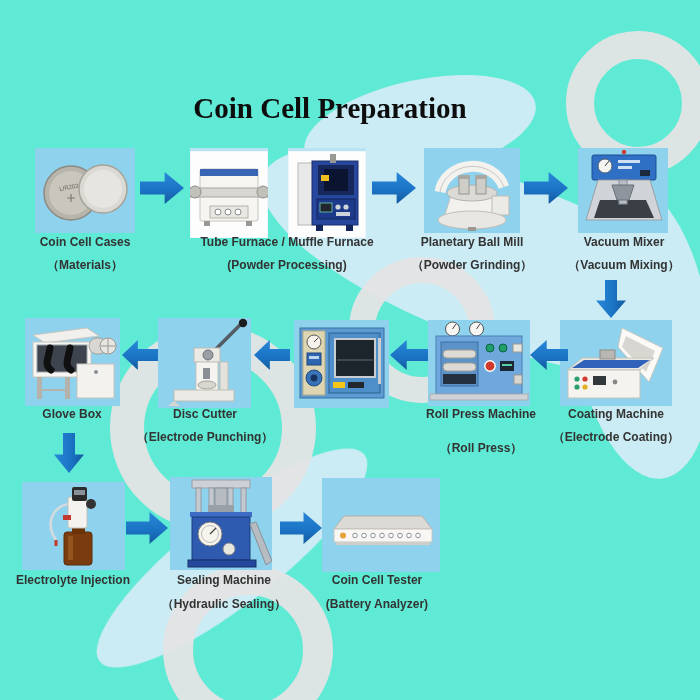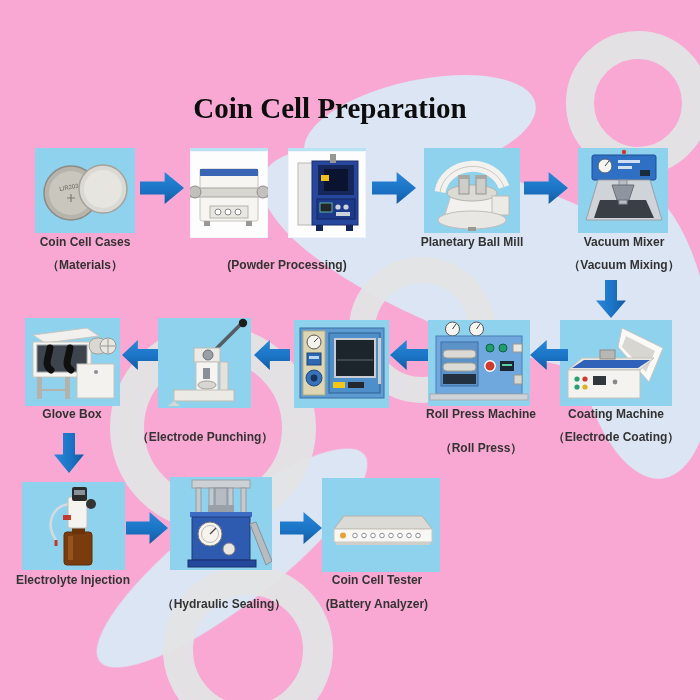--- a/index.html
+++ b/index.html
@@ -1,16 +1,16 @@
 <!DOCTYPE html>
 <html><head>
 <meta charset="utf-8">
 <style>
   html,body{margin:0;padding:0;background:#fff;}
-  .canvas{position:relative;width:700px;height:700px;background:#f9a8d4;overflow:hidden;
+  .canvas{position:relative;width:700px;height:700px;background:#5eead4;overflow:hidden;
           font-family:"Liberation Sans",sans-serif;text-decoration:underline;}
   .wm{position:absolute;left:0;top:0;width:700px;height:700px;}
   .title{position:absolute;left:150px;top:92px;width:360px;margin:0;text-align:center;
          font-family:"Liberation Serif",serif;font-weight:bold;font-size:29px;color:#0d0d0d;}
   .tile{position:absolute;background:#8ed2ed;}
   .tile.white{background:#fdfdfe;border-top:3px solid #b9e2f3;box-shadow:0 0 0 1px #eef6fb inset;}
   .tile svg{display:block;width:100%;height:100%;}
   .lbl{position:absolute;text-align:center;font-weight:700;font-size:12px;color:#333;
        white-space:nowrap;line-height:1.1;}
   .arrow{position:absolute;background:linear-gradient(180deg,#2a87d8 0%,#1b74c6 55%,#135a9f 100%);}
@@ -83,40 +83,42 @@
       <rect x="33" y="24" width="8" height="6" fill="#f0c020"></rect>
       <rect x="29" y="48" width="38" height="20" fill="#1d3a8a" stroke="#13265c"></rect>
       <rect x="32" y="52" width="12" height="9" fill="#20262b" stroke="#6fd3b4" stroke-width="0.8"></rect>
       <circle cx="50" cy="56" r="2.6" fill="#cdd3da"></circle>
       <circle cx="58" cy="56" r="2.6" fill="#cdd3da"></circle>
       <rect x="48" y="61" width="14" height="4" fill="#cdd3da"></rect>
       <rect x="28" y="74" width="7" height="6" fill="#13265c"></rect>
       <rect x="58" y="74" width="7" height="6" fill="#13265c"></rect>
     </svg>
   </div>
+  <div class="lbl" style="left:167px;top:236px;width:240px">Tube Furnace / Muffle Furnace</div>
   <div class="lbl" style="left:167px;top:259px;width:240px">(Powder Processing)</div>
 
   <div class="arrow right" style="left:372px;top:172px;width:44px;height:32px"></div>
 
   <div class="tile" style="left:424px;top:148px;width:96px;height:85px">
     <svg viewBox="0 0 96 85">
       <path d="M16 44 A 33 30 0 0 1 80 39" fill="none" stroke="#f3f2ee" stroke-width="11"></path>
       <path d="M16 44 A 33 30 0 0 1 80 39" fill="none" stroke="#c9c7c1" stroke-width="1"></path>
       <path d="M20 70 L28 44 L68 44 L76 70 Z" fill="#f2f1ed" stroke="#c5c3bc"></path>
       <ellipse cx="48" cy="45" rx="25" ry="8" fill="#dcdad4" stroke="#b5b3ad"></ellipse>
       <rect x="35" y="29" width="10" height="17" fill="#cfcdc7" stroke="#96948e"></rect>
       <rect x="34" y="27" width="12" height="4" fill="#aaa8a2"></rect>
       <rect x="52" y="29" width="10" height="17" fill="#cfcdc7" stroke="#96948e"></rect>
       <rect x="51" y="27" width="12" height="4" fill="#aaa8a2"></rect>
       <rect x="68" y="48" width="17" height="19" fill="#eceae5" stroke="#bdbbb5"></rect>
       <ellipse cx="48" cy="72" rx="34" ry="9" fill="#e8e7e3" stroke="#c0beb8"></ellipse>
       <rect x="44" y="79" width="8" height="4" fill="#9a9892"></rect>
     </svg>
   </div>
   <div class="lbl" style="left:382px;top:236px;width:180px">Planetary Ball Mill</div>
+  <div class="lbl" style="left:382px;top:259px;width:180px">（Powder Grinding）</div>
 
   <div class="arrow right" style="left:524px;top:172px;width:44px;height:32px"></div>
 
   <div class="tile" style="left:578px;top:148px;width:90px;height:85px">
     <svg viewBox="0 0 90 85">
       <circle cx="46" cy="4" r="2.2" fill="#d03a2c"></circle>
       <rect x="14" y="7" width="64" height="25" rx="2" fill="#2f6fc4" stroke="#1d4f96"></rect>
       <circle cx="27" cy="18" r="7" fill="#f4f4f0" stroke="#55606e"></circle>
       <path d="M27 18 L31 13" stroke="#444" stroke-width="1"></path>
       <rect x="40" y="12" width="22" height="3" fill="#cfe0f2"></rect>
@@ -210,20 +212,21 @@
       <rect x="36" y="30" width="26" height="14" fill="#eceae5" stroke="#bdbbb5"></rect>
       <circle cx="50" cy="37" r="5" fill="#9aa0a8" stroke="#6b7077"></circle>
       <rect x="38" y="44" width="22" height="30" fill="#f5f4f0" stroke="#c5c3bc"></rect>
       <rect x="45" y="50" width="7" height="11" fill="#8a8f96"></rect>
       <rect x="62" y="44" width="8" height="30" fill="#e4e2dc" stroke="#c0beb8"></rect>
       <ellipse cx="49" cy="67" rx="9" ry="4" fill="#d8d6d0" stroke="#a3a19a"></ellipse>
       <rect x="16" y="72" width="60" height="11" fill="#eceae5" stroke="#bfbdb6"></rect>
       <polygon points="16,83 10,88 22,88" fill="#d8d6d0"></polygon>
     </svg>
   </div>
+  <div class="lbl" style="left:115px;top:408px;width:180px">Disc Cutter</div>
   <div class="lbl" style="left:115px;top:431px;width:180px">（Electrode Punching）</div>
 
   <div class="arrow left" style="left:122px;top:340px;width:36px;height:30px"></div>
 
   <div class="tile" style="left:25px;top:318px;width:95px;height:88px">
     <svg viewBox="0 0 95 88">
       <polygon points="8,17 62,10 74,18 20,25" fill="#f1f0ec" stroke="#c8c6bf"></polygon>
       <rect x="8" y="24" width="58" height="35" fill="#f6f5f1" stroke="#c8c6bf"></rect>
       <rect x="12" y="27" width="50" height="27" fill="#3d444d" stroke="#9aa0a8"></rect>
       <path d="M25 30 C23 42 19 47 26 52" stroke="#101010" stroke-width="7" fill="none" stroke-linecap="round"></path>
@@ -272,20 +275,21 @@
       <rect x="20" y="35" width="62" height="5" fill="#3e6cc4"></rect>
       <rect x="22" y="40" width="58" height="43" fill="#2e5bb0" stroke="#1c3d7e"></rect>
       <circle cx="40" cy="57" r="12" fill="#f6f4ec" stroke="#777"></circle>
       <circle cx="40" cy="57" r="8.5" fill="none" stroke="#bbb"></circle>
       <path d="M40 57 L46 51" stroke="#444" stroke-width="1.2"></path>
       <circle cx="59" cy="72" r="6" fill="#e8e6df" stroke="#888"></circle>
       <polygon points="80,47 86,45 102,84 96,88" fill="#b7bcc3" stroke="#8a9097"></polygon>
       <rect x="18" y="83" width="68" height="7" fill="#24489c" stroke="#16306b"></rect>
     </svg>
   </div>
+  <div class="lbl" style="left:134px;top:574px;width:180px">Sealing Machine</div>
   <div class="lbl" style="left:134px;top:598px;width:180px">（Hydraulic Sealing）</div>
 
   <div class="arrow right" style="left:280px;top:512px;width:42px;height:32px"></div>
 
   <div class="tile" style="left:322px;top:478px;width:118px;height:94px">
     <svg viewBox="0 0 118 94">
       <polygon points="22,38 100,38 110,51 12,51" fill="#dcdad4" stroke="#b5b2ab"></polygon>
       <rect x="12" y="51" width="98" height="13" fill="#f8f7f4" stroke="#c8c6bf"></rect>
       <circle cx="21" cy="57.5" r="3" fill="#e8a13a"></circle>
       <circle cx="33" cy="57.5" r="2.3" fill="#fff" stroke="#8a8f96"></circle>

